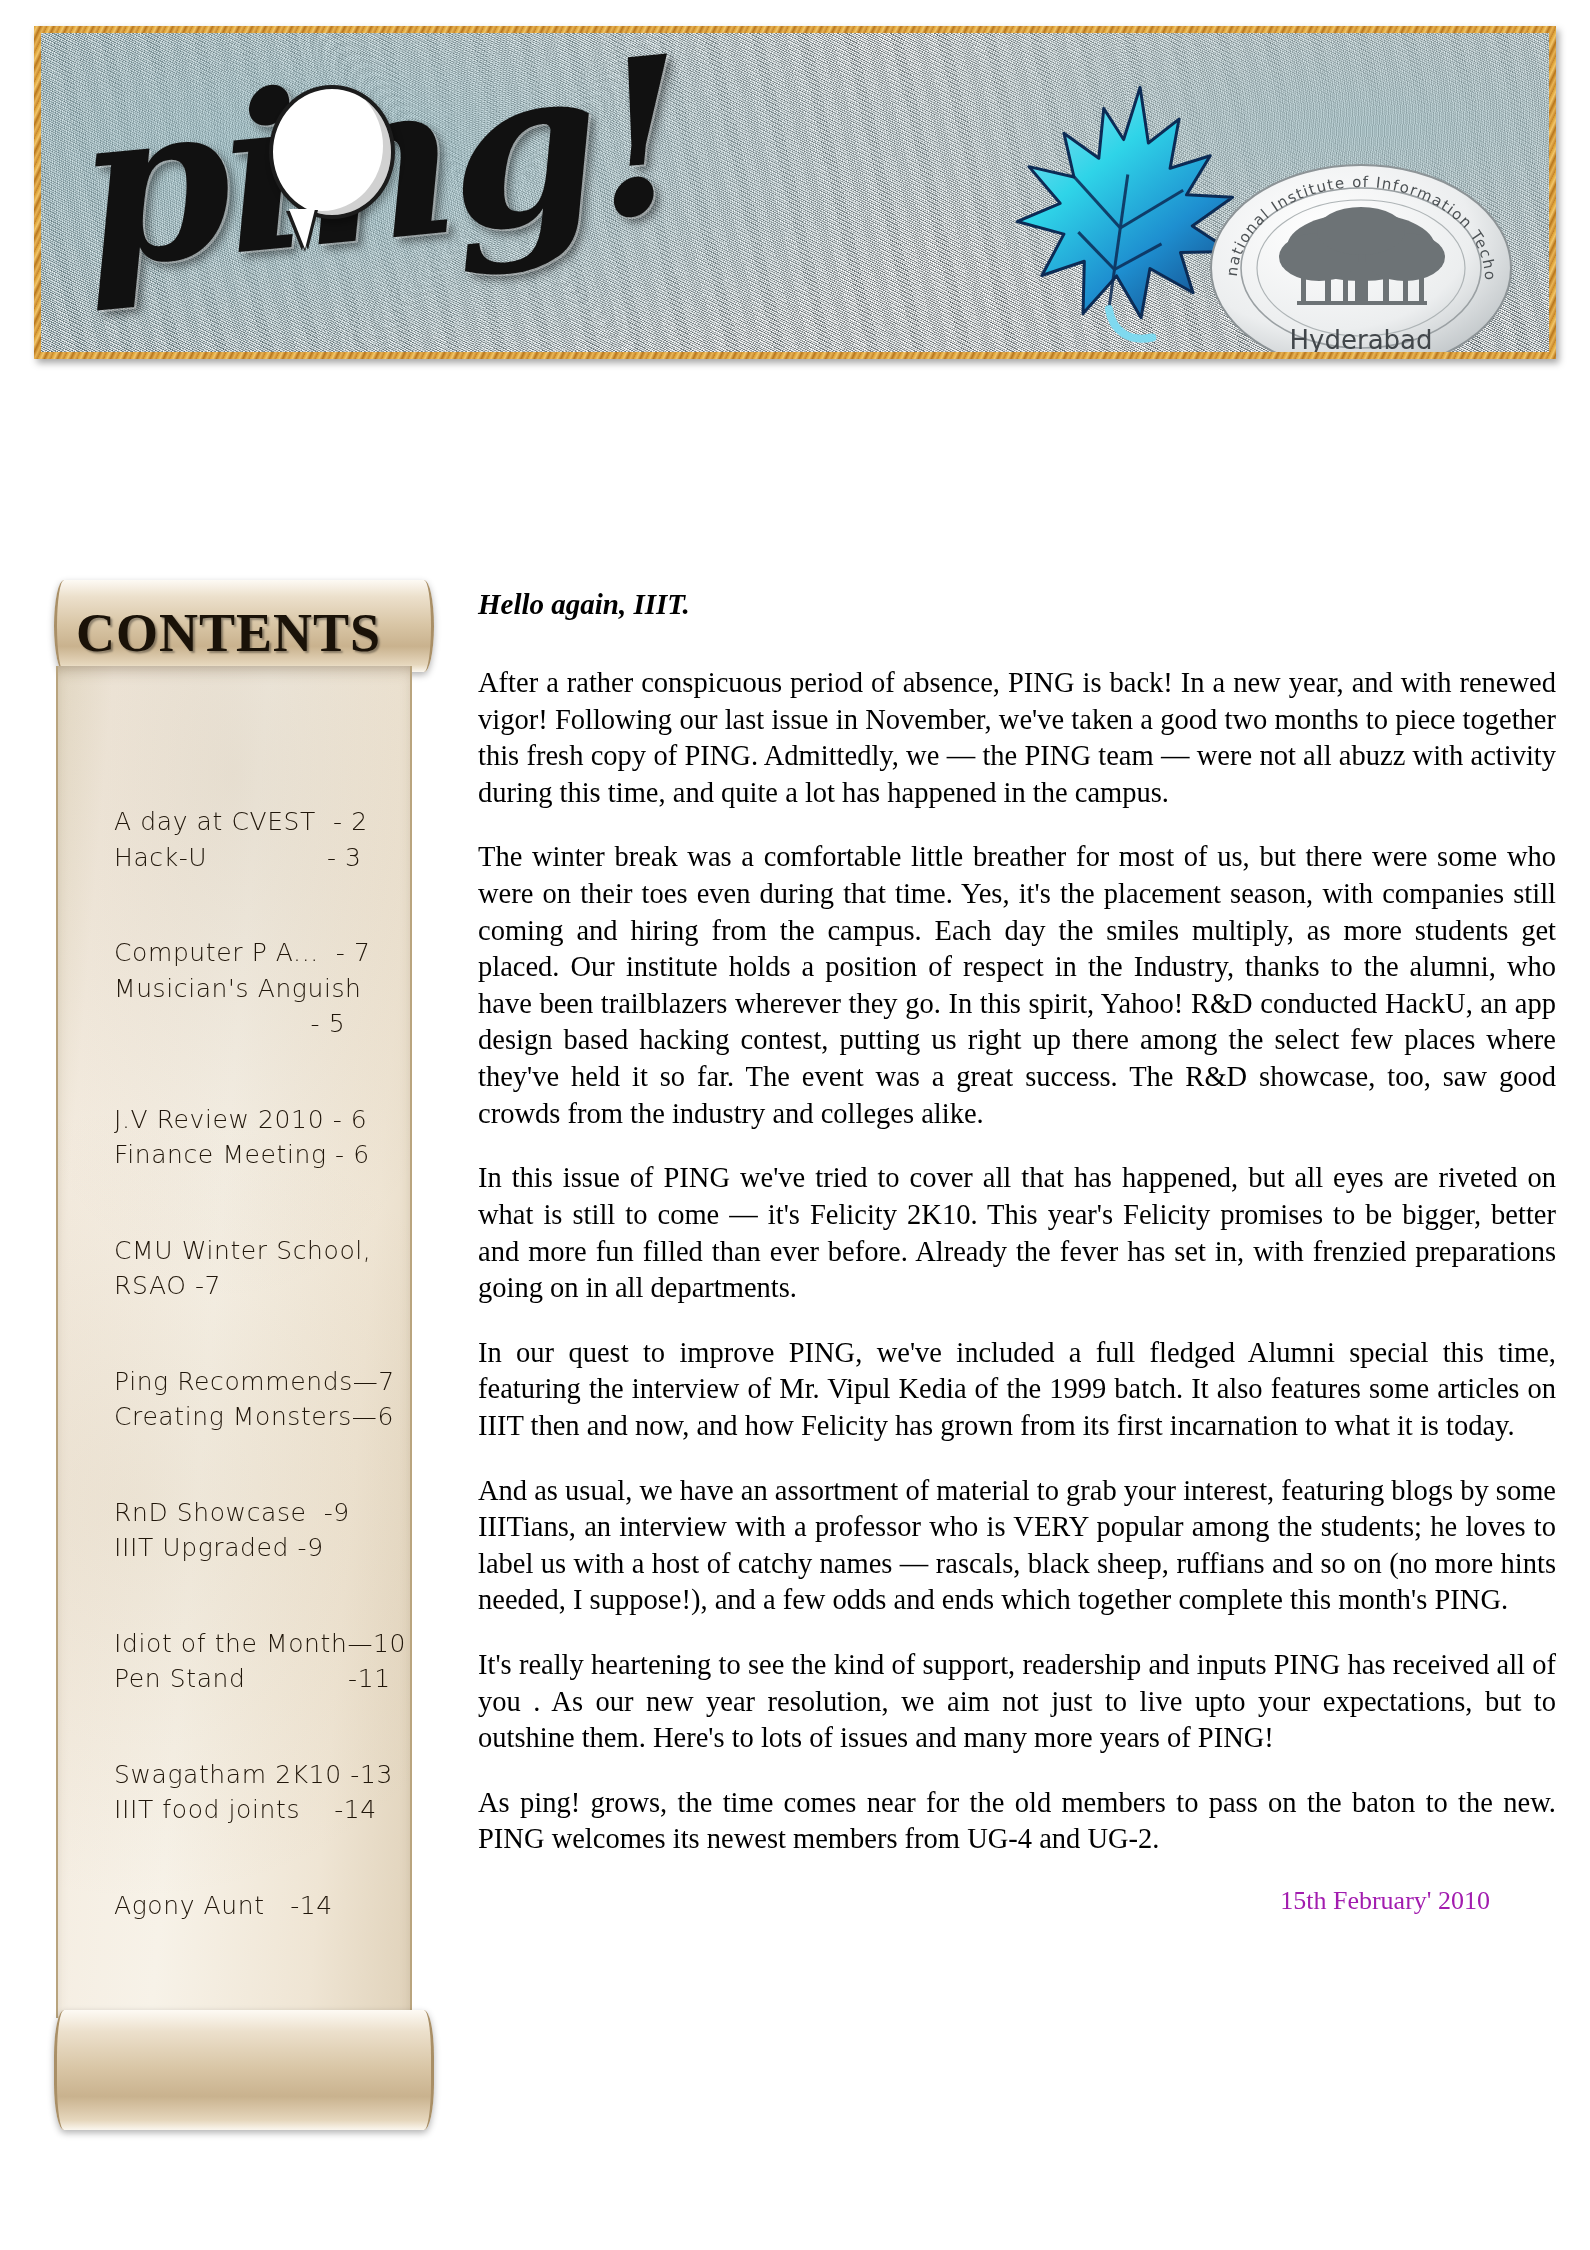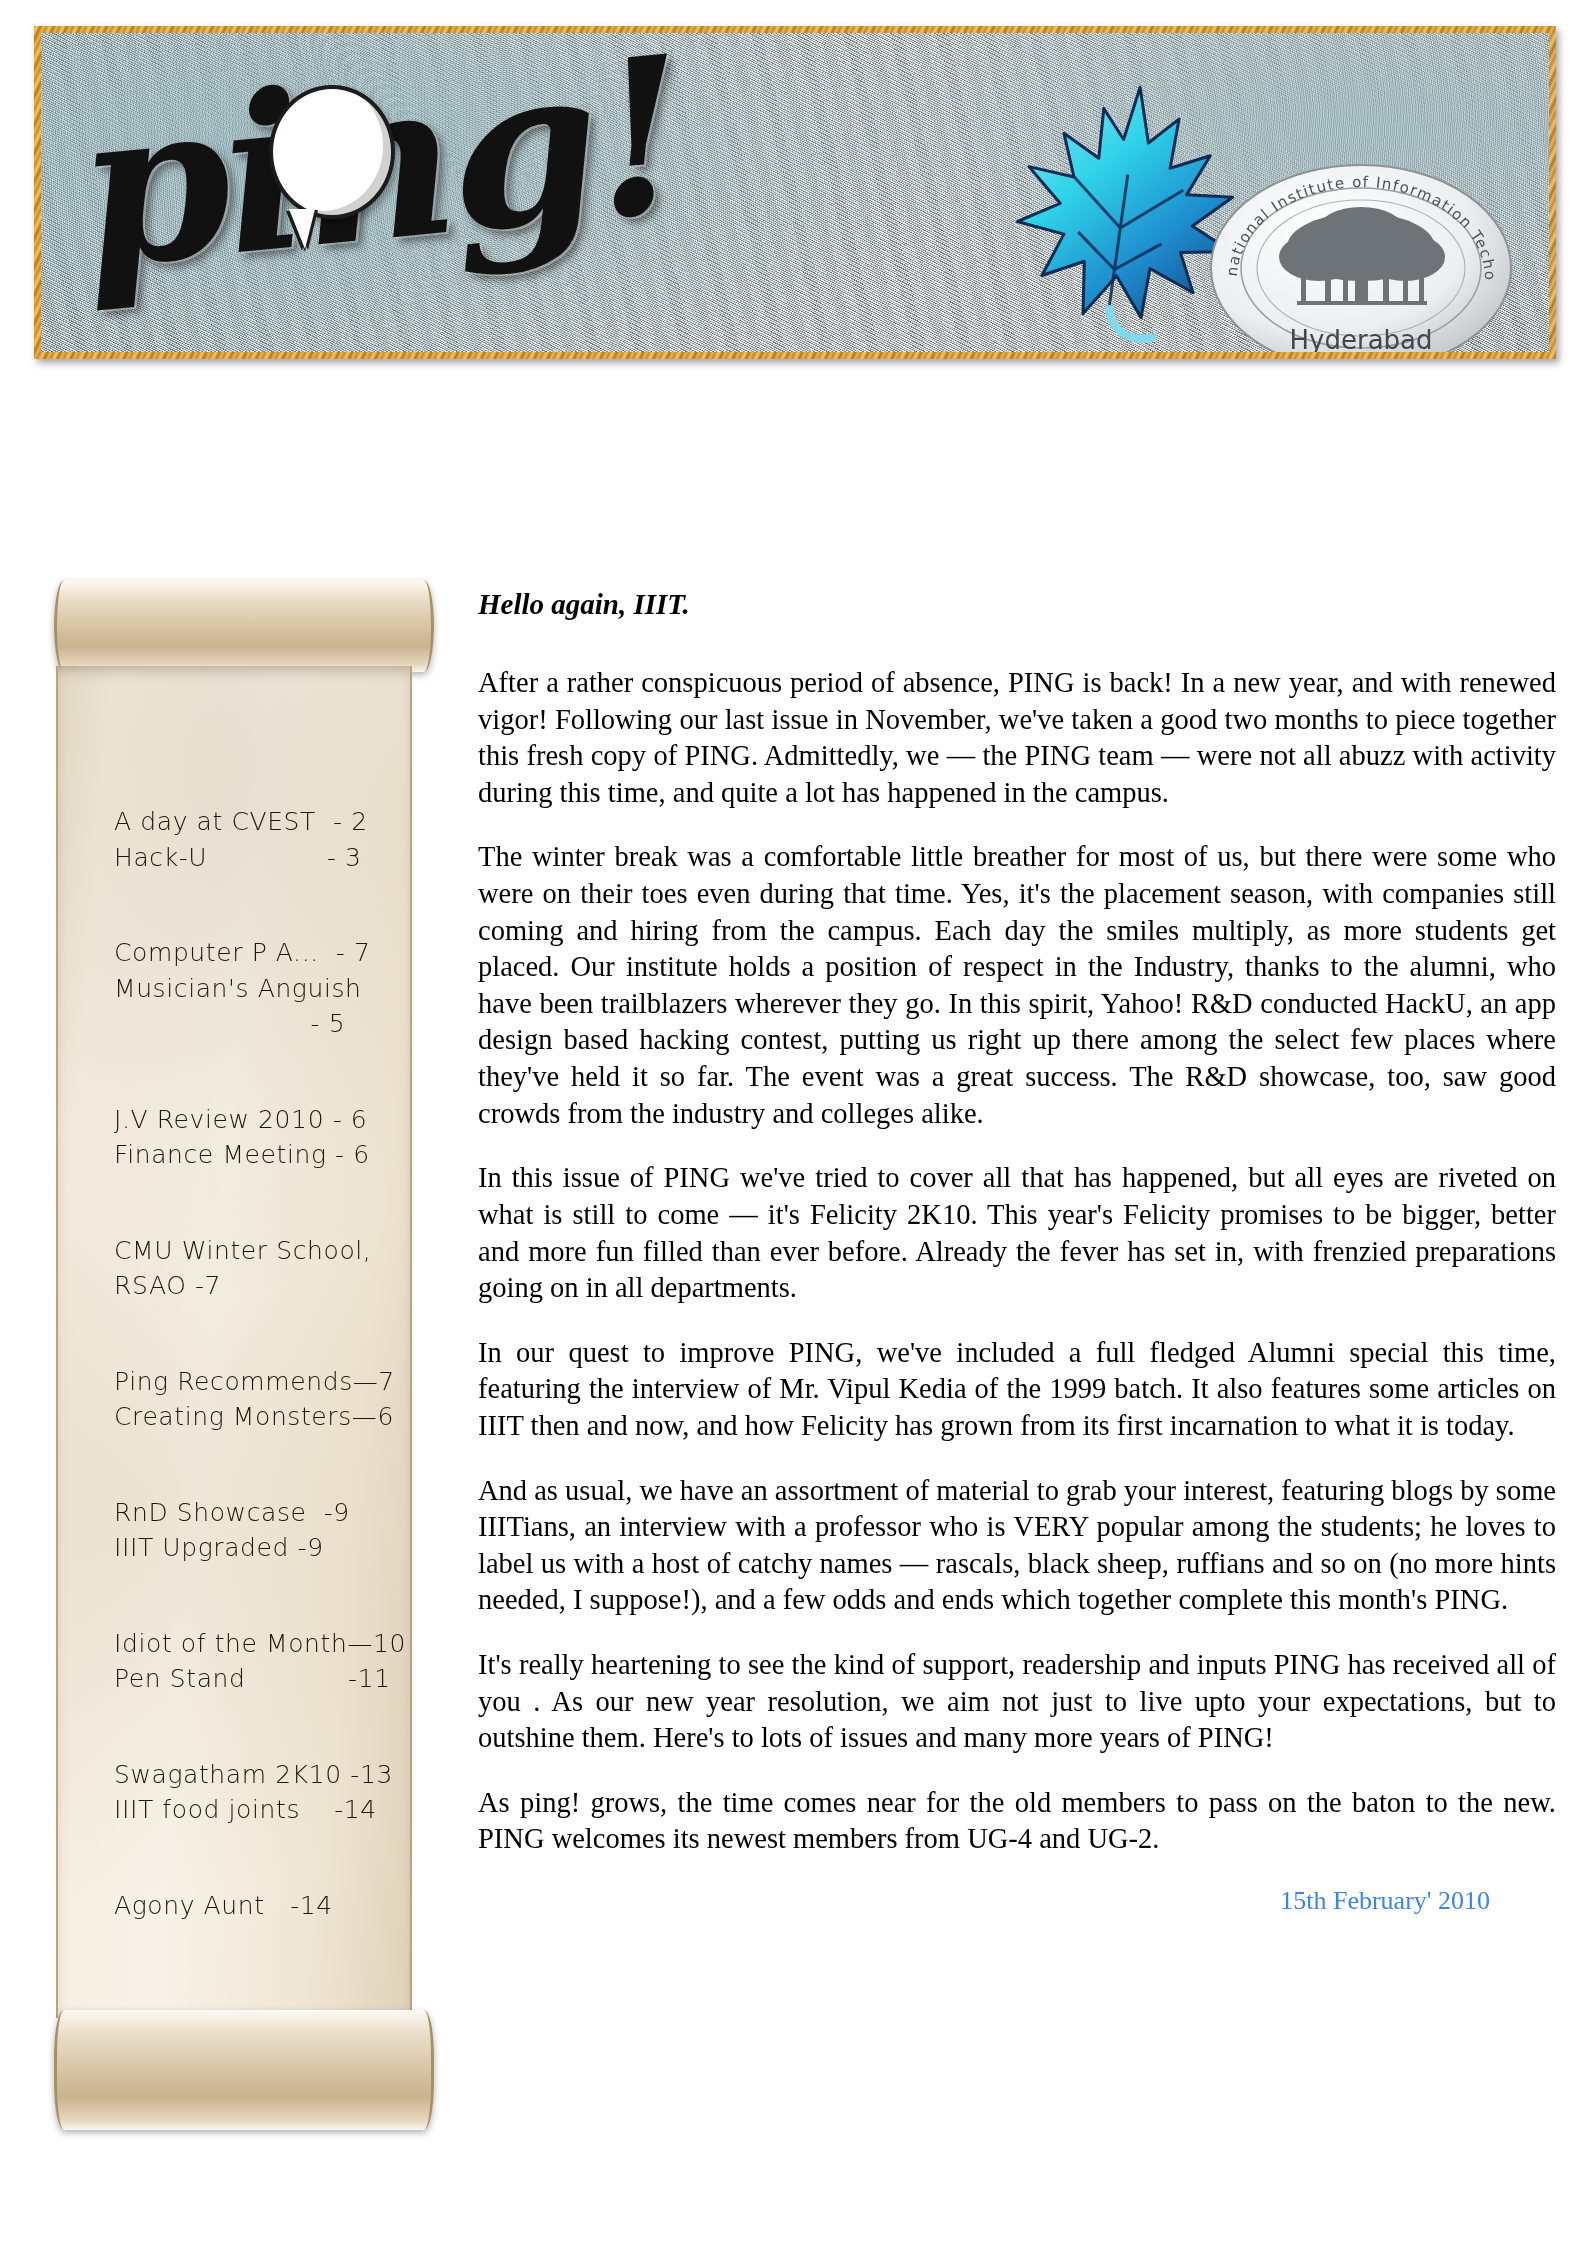--- a/index.html
+++ b/index.html
@@ -221,21 +221,21 @@
   #editorial-signoff {
     font-family: "Liberation Serif", serif;
     font-weight: 700;
     font-size: 29px;
     color: #000;
     margin-top: 20px;
   }
   #editorial-date {
     font-family: "Liberation Serif", serif;
     font-size: 26px;
-    color: #3b82f6;
+    color: #a21caf;
     text-align: right;
     padding-right: 66px;
     margin-top: 26px;
   }
 </style>
 </head>
 <body>
 
 <div id="masthead">
   <div id="masthead-bg"></div>
@@ -325,20 +325,21 @@
         <div class="toc-gap-lg"></div>
         <div class="toc-item">Idiot of the Month—10</div>
         <div class="toc-item">Pen Stand            -11</div>
         <div class="toc-gap-lg"></div>
         <div class="toc-item">Swagatham 2K10 -13</div>
         <div class="toc-item">IIIT food joints    -14</div>
         <div class="toc-gap-lg"></div>
         <div class="toc-item">Agony Aunt   -14</div>
       </div>
   </div>
+  <div id="contents-heading">CONTENTS</div>
   <div class="scroll-roll" id="roll-bottom"></div>
 </div>
 
 <div id="editorial">
   <div id="editorial-greeting">Hello again, IIIT.</div>
   <div id="editorial-paragraphs">
       <p class="edit-para">After a rather conspicuous period of absence, PING is back! In a new year, and with renewed vigor! Following our last issue in November, we've taken a good two months to piece together this fresh copy of PING. Admittedly, we — the PING team — were not all abuzz with activity during this time, and quite a lot has happened in the campus.</p>
       <p class="edit-para">The winter break was a comfortable little breather for most of us, but there were some who were on their toes even during that time. Yes, it's the placement season, with companies still coming and hiring from the campus. Each day the smiles multiply, as more students get placed. Our institute holds a position of respect in the Industry, thanks to the alumni, who have been trailblazers wherever they go. In this spirit, Yahoo! R&amp;D conducted HackU, an app design based hacking contest, putting us right up there among the select few places where they've held it so far. The event was a great success. The R&amp;D showcase, too, saw good crowds from the industry and colleges alike.</p>
       <p class="edit-para">In this issue of PING we've tried to cover all that has happened, but all eyes are riveted on what is still to come — it's Felicity 2K10. This year's Felicity promises to be bigger, better and more fun filled than ever before. Already the fever has set in, with frenzied preparations going on in all departments.</p>
       <p class="edit-para">In our quest to improve PING, we've included a full fledged Alumni special this time, featuring the interview of Mr. Vipul Kedia of the 1999 batch. It also features some articles on IIIT then and now, and how Felicity has grown from its first incarnation to what it is today.</p>

